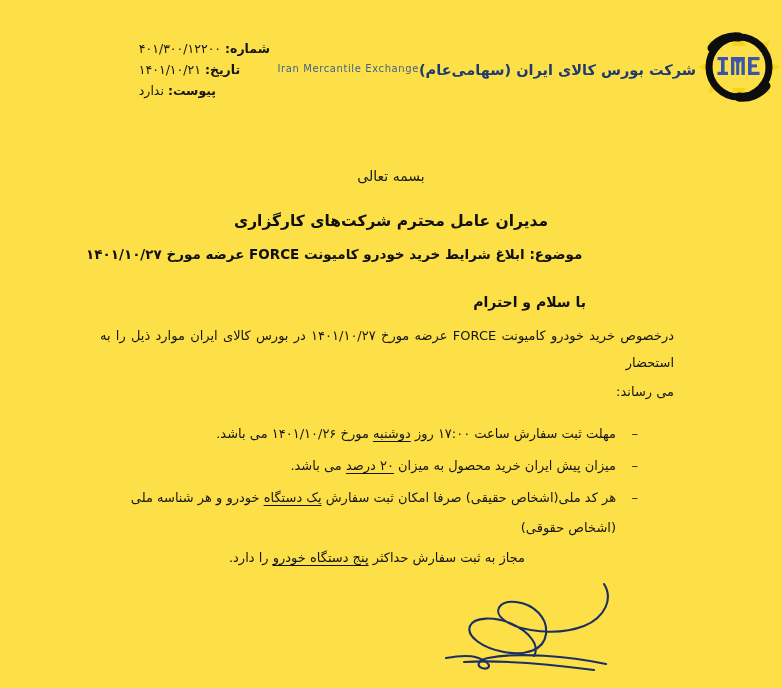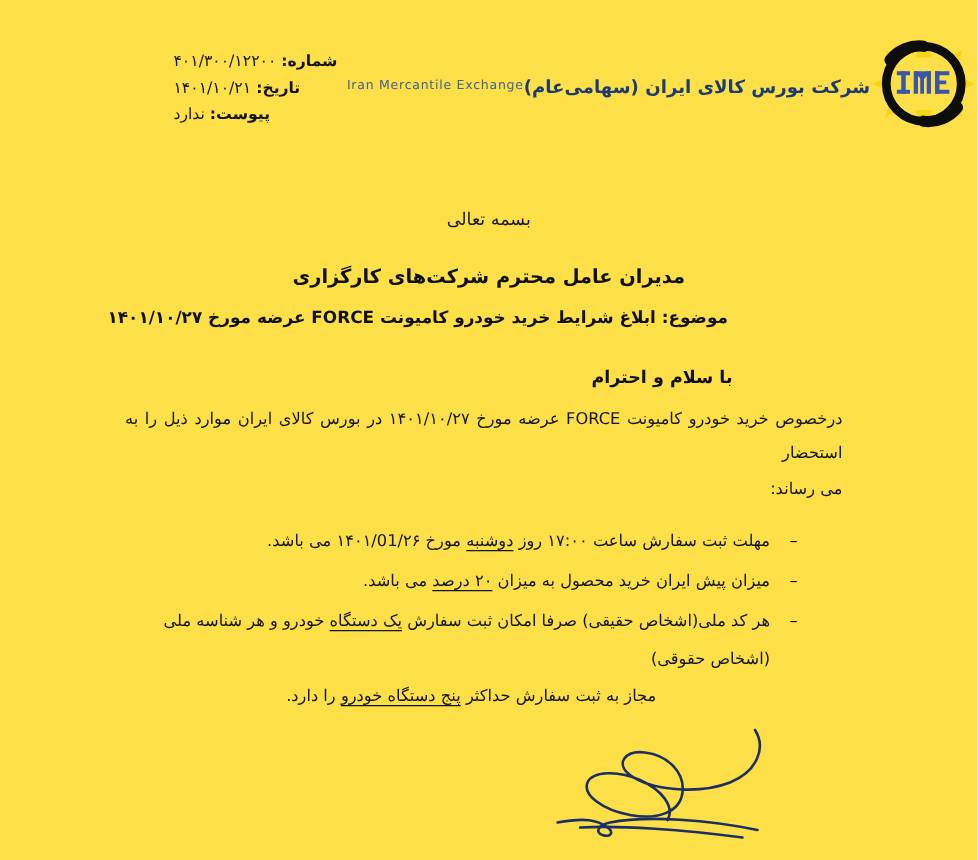--- a/index.html
+++ b/index.html
@@ -277,21 +277,21 @@
       <span>عرضه مورخ ۱۴۰۱/۱۰/۲۷ در بورس کالای ایران موارد ذیل را به استحضار</span>
     </div>
     <div class="para-tail">می رساند:</div>
 
     <div class="bullets">
 
       <div class="bullet">
         <span class="dash">–</span>
         <span>مهلت ثبت سفارش ساعت ۱۷:۰۰ روز</span>
         <u>دوشنبه</u>
-        <span>مورخ ۱۴۰۱/01/۲۶ می باشد.</span>
+        <span>مورخ ۱۴۰۱/۱۰/۲۶ می باشد.</span>
       </div>
 
       <div class="bullet">
         <span class="dash">–</span>
         <span>میزان پیش ایران خرید محصول  به میزان</span>
         <u>۲۰ درصد</u>
         <span>می باشد.</span>
       </div>
 
       <div class="bullet">

